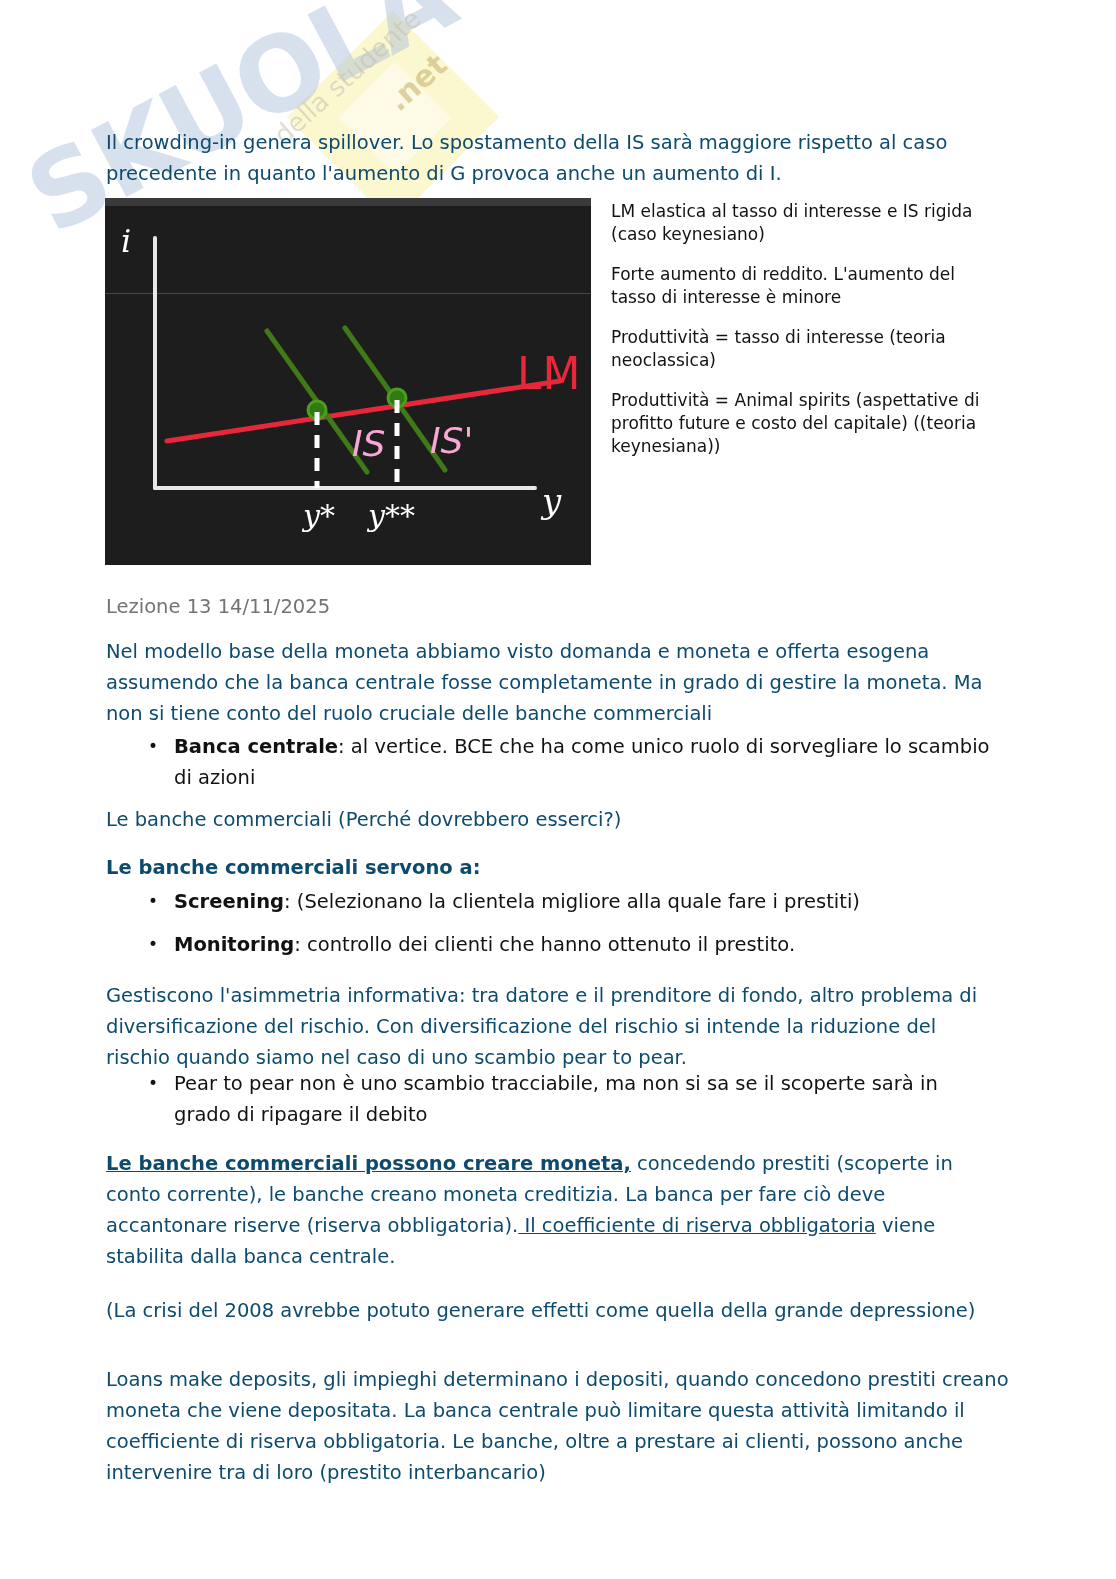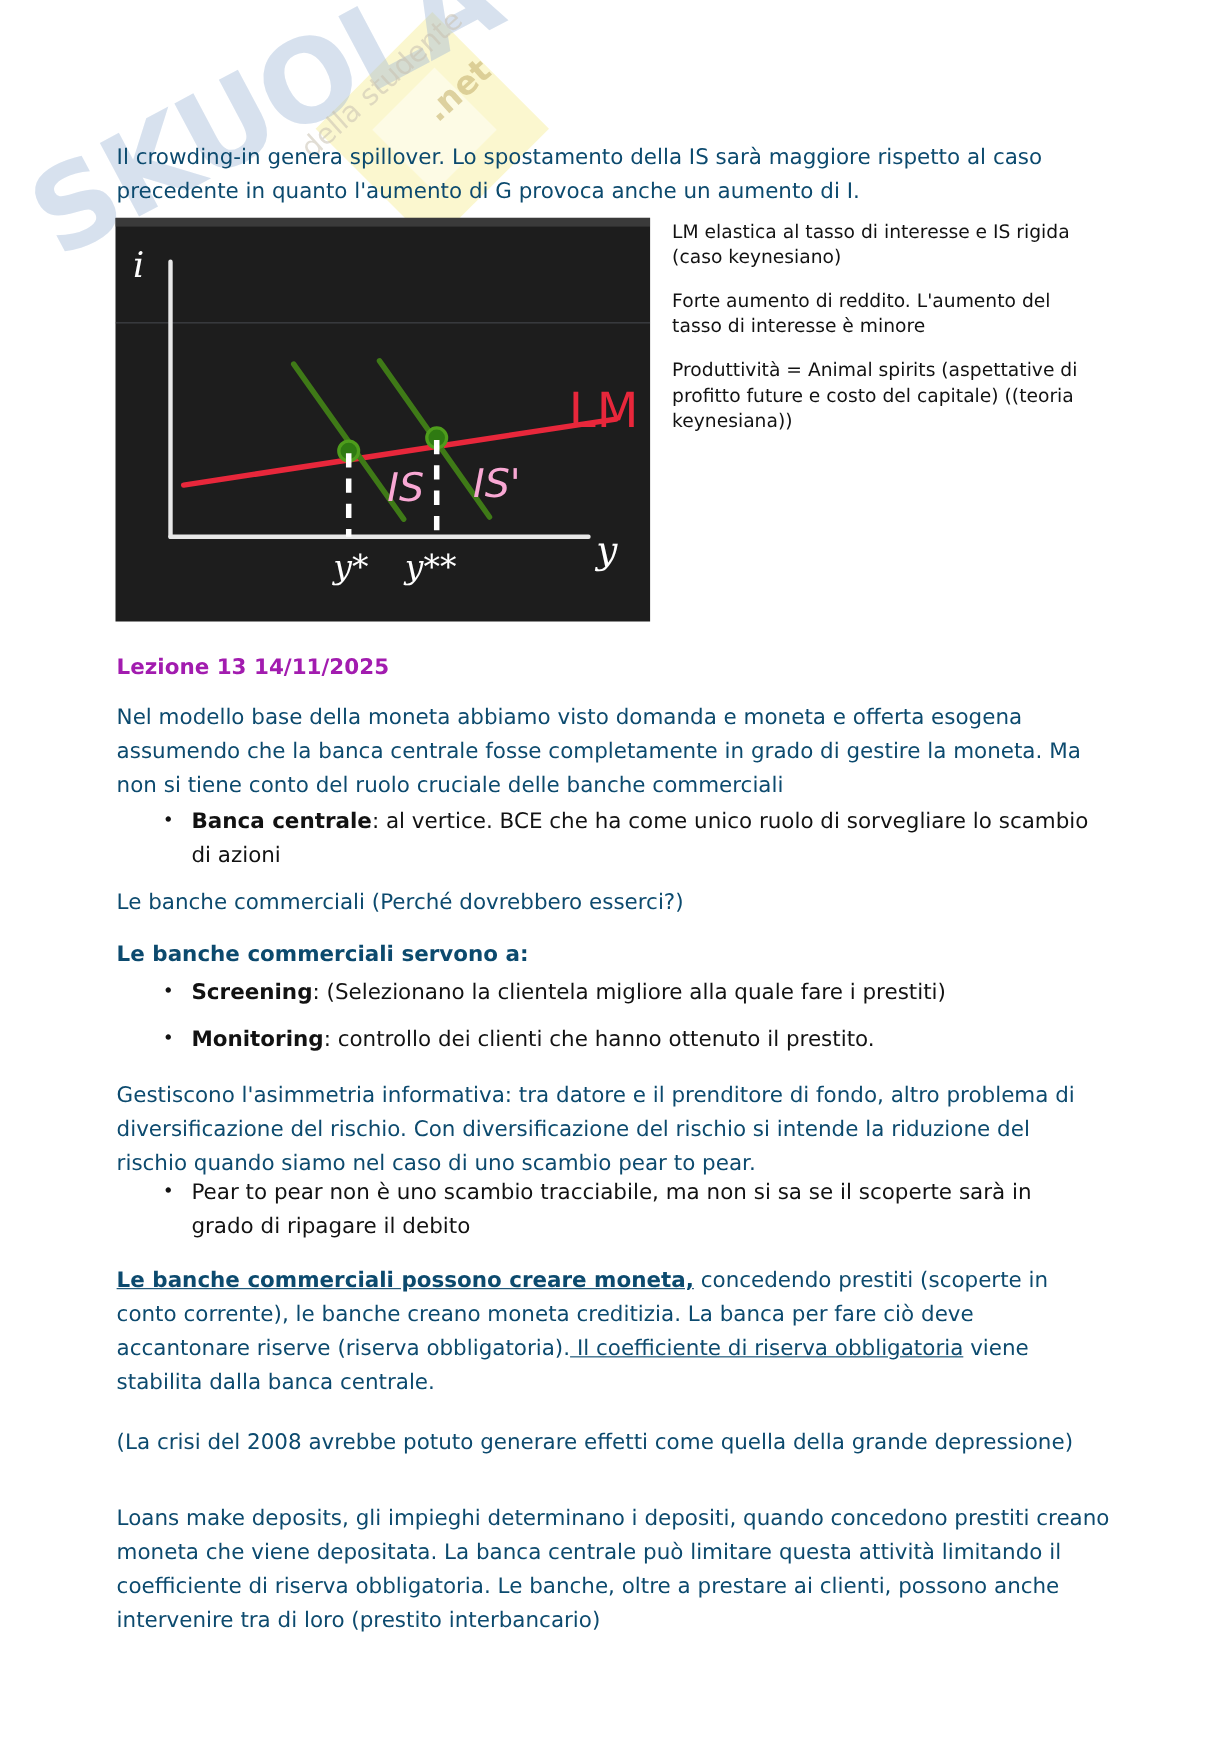--- a/index.html
+++ b/index.html
@@ -117,23 +117,23 @@
     color: #0c4a6e;
   }
 
   .intro { left: 106px; top: 127px; width: 890px; }
 
   .heading {
     position: absolute;
     left: 106px;
     top: 591px;
     font-size: 19.5px;
-    font-weight: bold;
+    font-weight: normal;
     line-height: 31px;
-    color: #a21caf;
+    color: #737373;
   }
 
   .p-model   { left: 106px; top: 636px; width: 896px; }
   .p-perche  { left: 106px; top: 804px; width: 890px; }
   .p-servono { left: 106px; top: 852px; width: 890px; font-weight: bold; }
   .p-gest    { left: 106px; top: 980px; width: 900px; }
   .p-crea    { left: 106px; top: 1148px; width: 905px; }
   .p-crisi   { left: 106px; top: 1295px; width: 890px; }
   .p-loans   { left: 106px; top: 1364px; width: 905px; }
 
@@ -279,20 +279,21 @@
     <div class="fig-label lbl-ystar">y*</div>
     <div class="fig-label lbl-ystar2">y**</div>
     <div class="lbl-lm">LM</div>
     <div class="lbl-is lbl-is1">IS</div>
     <div class="lbl-is lbl-is2">IS'</div>
   </div>
 
   <div class="side-notes">
     <p> LM elastica al tasso di interesse e IS rigida (caso keynesiano)</p>
     <p>Forte aumento di reddito. L'aumento del tasso di interesse è minore</p>
+    <p>Produttività = tasso di interesse (teoria neoclassica)</p>
     <p>Produttività = Animal spirits (aspettative di profitto future e costo del capitale) ((teoria keynesiana))</p>
   </div>
 
   <div class="heading">Lezione 13 14/11/2025</div>
 
   <div class="para p-model">Nel modello base della moneta abbiamo visto domanda e moneta e offerta esogena assumendo che la banca centrale fosse completamente in grado di gestire la moneta. Ma non si tiene conto del ruolo cruciale delle banche commerciali</div>
 
   <ul class="bullet-list bl-1">
     <li>
       <b>Banca centrale</b><span>: al vertice. BCE che ha come unico ruolo di sorvegliare lo scambio di azioni</span>

